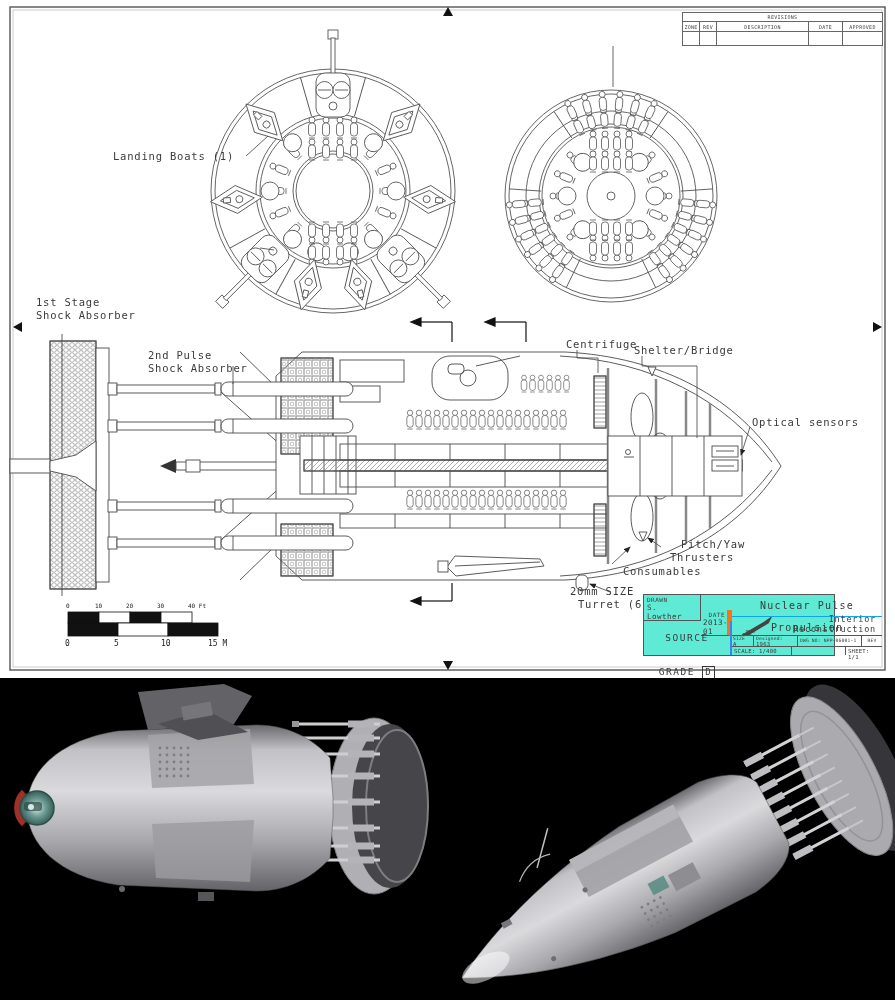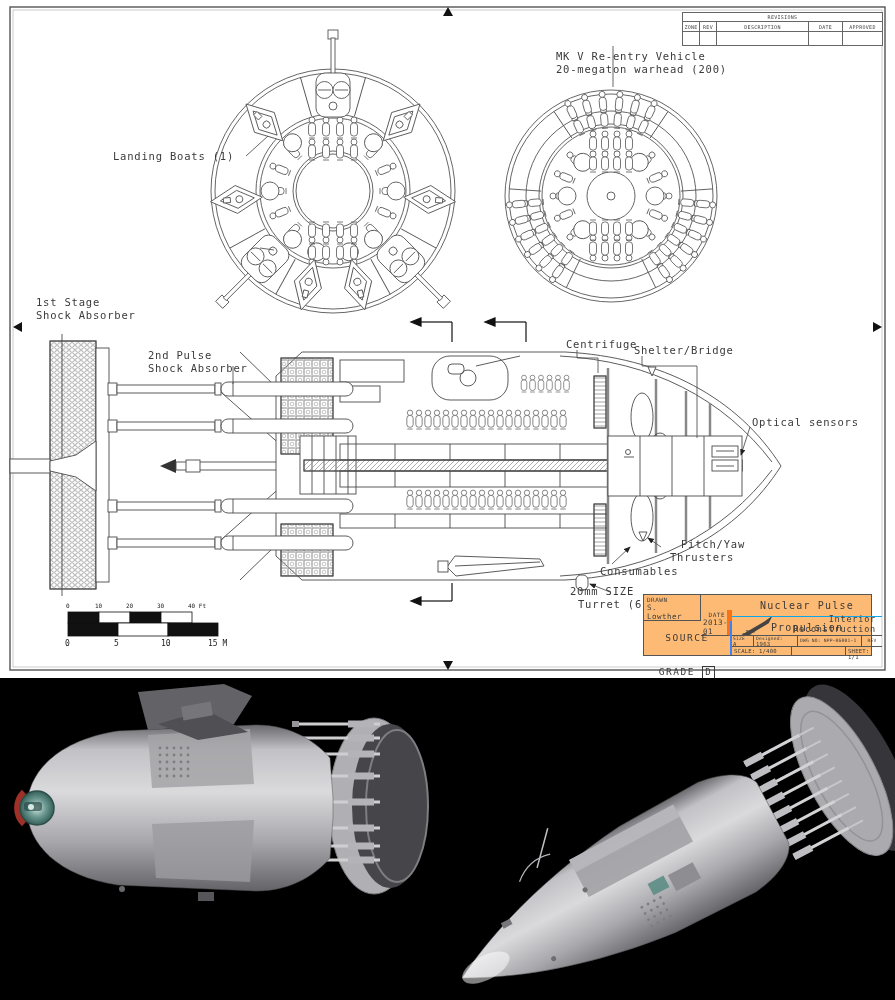--- a/index.html
+++ b/index.html
@@ -14,22 +14,22 @@
   
   #revtable{position:absolute;left:682px;top:12px;width:201px;height:34px;
             border:1px solid #666;font-size:5px;color:#444;letter-spacing:.3px;background:#fff;box-sizing:border-box;}
   #revtable .rt-title{height:8px;border-bottom:1px solid #666;text-align:center;line-height:9px;}
   #revtable .rt-head{display:flex;height:9px;border-bottom:1px solid #666;}
   #revtable .rt-head div{border-right:1px solid #666;text-align:center;line-height:10px;overflow:hidden;box-sizing:border-box;}
   #revtable .rt-empty{display:flex;height:13px;}
   #revtable .rt-empty div{border-right:1px solid #666;box-sizing:border-box;}
   .cz{width:17px}.cr{width:17px}.cd{width:92px}.cda{width:34px}.cap{width:39px;border-right:none!important}
   
-  #tblock{position:absolute;left:643px;top:594px;width:229px;height:62px;border:1.2px solid #555;
-          background:#fdba74;box-sizing:border-box;color:#3a3a3a;}
+  #tblock{position:absolute;left:643px;top:594px;width:192px;height:62px;border:1.2px solid #555;
+          background:#5eead4;box-sizing:border-box;color:#3a3a3a;}
   #tblock .cell{position:absolute;box-sizing:border-box;}
   .tb-lab{font-size:6px;letter-spacing:.5px;}
   .tb-val{font-size:7.5px;letter-spacing:.5px;}
   #tb-title{font-size:10px;letter-spacing:1.2px;text-align:center;line-height:22px;}
   #tb-sub{font-size:8.5px;letter-spacing:.8px;text-align:right;padding-right:6px;}
   #tb-grade{font-size:9.5px;letter-spacing:1.5px;text-align:center;line-height:34px;}
   .gradebox{display:inline-block;border:1px solid #3a3a3a;padding:0 2px;line-height:11px;font-size:9px;}
   .tiny{font-size:4.6px;letter-spacing:.2px;}
   .small{font-size:5.6px;letter-spacing:.2px;}
   
@@ -437,39 +437,35 @@
     <span class="tick tickft" style="left:66px;top:602px">0</span>
     <span class="tick tickft" style="left:95px;top:602px">10</span>
     <span class="tick tickft" style="left:126px;top:602px">20</span>
     <span class="tick tickft" style="left:157px;top:602px">30</span>
     <span class="tick tickft" style="left:188px;top:602px">40 Ft</span>
     <span class="tick tickm" style="left:65px;top:639px">0</span>
     <span class="tick tickm" style="left:114px;top:639px">5</span>
     <span class="tick tickm" style="left:161px;top:639px">10</span>
     <span class="tick tickm" style="left:208px;top:639px">15 M</span>
 
-    <div class="callout" style="left:556px;top:50px">
-      <div>MK V Re-entry Vehicle</div>
-      <div>20-megaton warhead (200)</div>
-    </div>
     <div class="callout" style="left:113px;top:150px">Landing Boats (1)</div>
     <div class="callout" style="left:36px;top:296px">
       <div>1st Stage</div>
       <div>Shock Absorber</div>
     </div>
     <div class="callout" style="left:148px;top:349px">
       <div>2nd Pulse</div>
       <div>Shock Absorber</div>
     </div>
     <div class="callout" style="left:566px;top:338px">Centrifuge</div>
     <div class="callout" style="left:634px;top:344px">Shelter/Bridge</div>
     <div class="callout" style="left:752px;top:416px">Optical sensors</div>
     <div class="callout" style="left:681px;top:538px">Pitch/Yaw</div>
     <div class="callout" style="left:670px;top:551px">Thrusters</div>
-    <div class="callout" style="left:600px;top:565px">Consumables</div>
+    <div class="callout" style="left:623px;top:565px">Consumables</div>
     <div class="callout" style="left:570px;top:585px">
       <div>20mm SIZE</div>
       <div style="padding-left:8px">Turret (6)</div>
     </div>
 
     <div id="revtable">
       <div class="rt-title">REVISIONS</div>
       <div class="rt-head">
         <div class="cz">ZONE</div>
         <div class="cr">REV</div>

